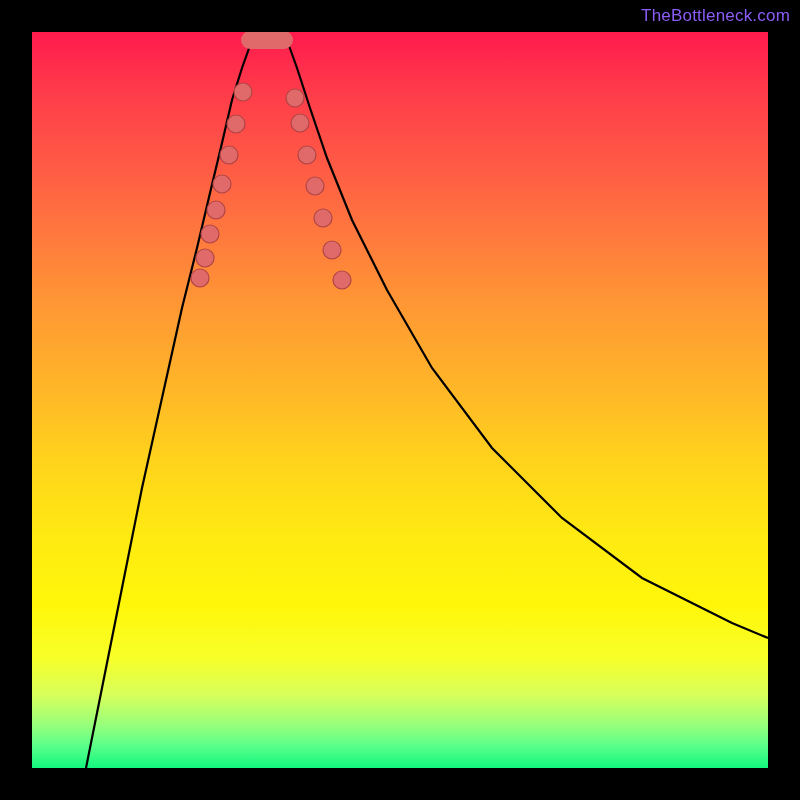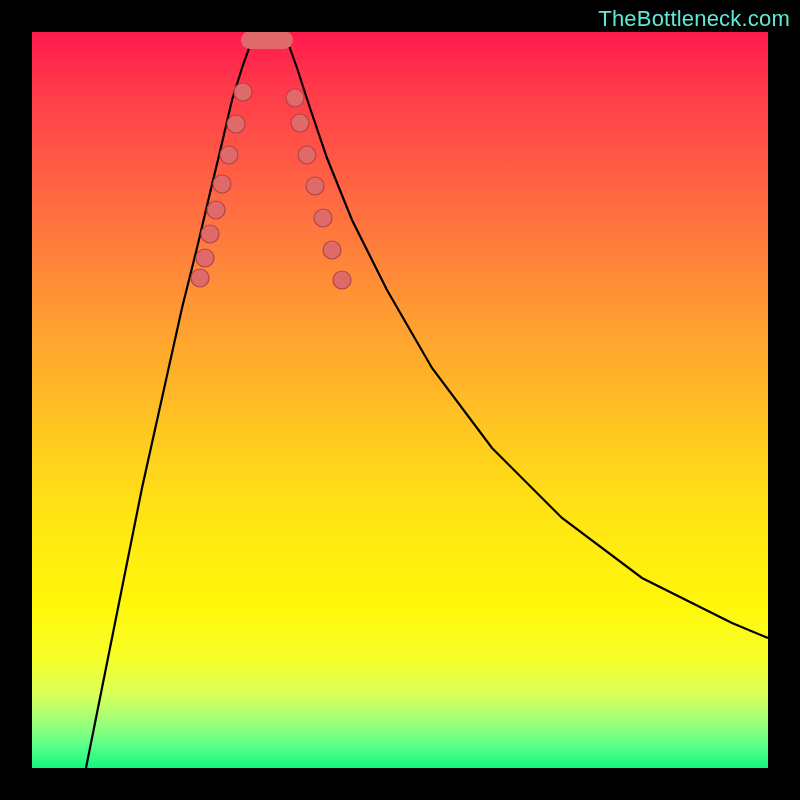--- a/index.html
+++ b/index.html
@@ -39,22 +39,22 @@
       #d8ff5a 90%,
       #9aff7a 94%,
       #5aff8a 97%,
       #13f77e 100%
     );
   }
   .watermark {
     position: absolute;
     top: 6px;
     right: 10px;
-    color: #5eead4;
-    font-size: 22px;
+    color: #8b5cf6;
+    font-size: 17px;
     letter-spacing: 0.2px;
     user-select: none;
   }
   svg {
     position: absolute;
     left: 0;
     top: 0;
   }
   .curve {
     fill: none;

